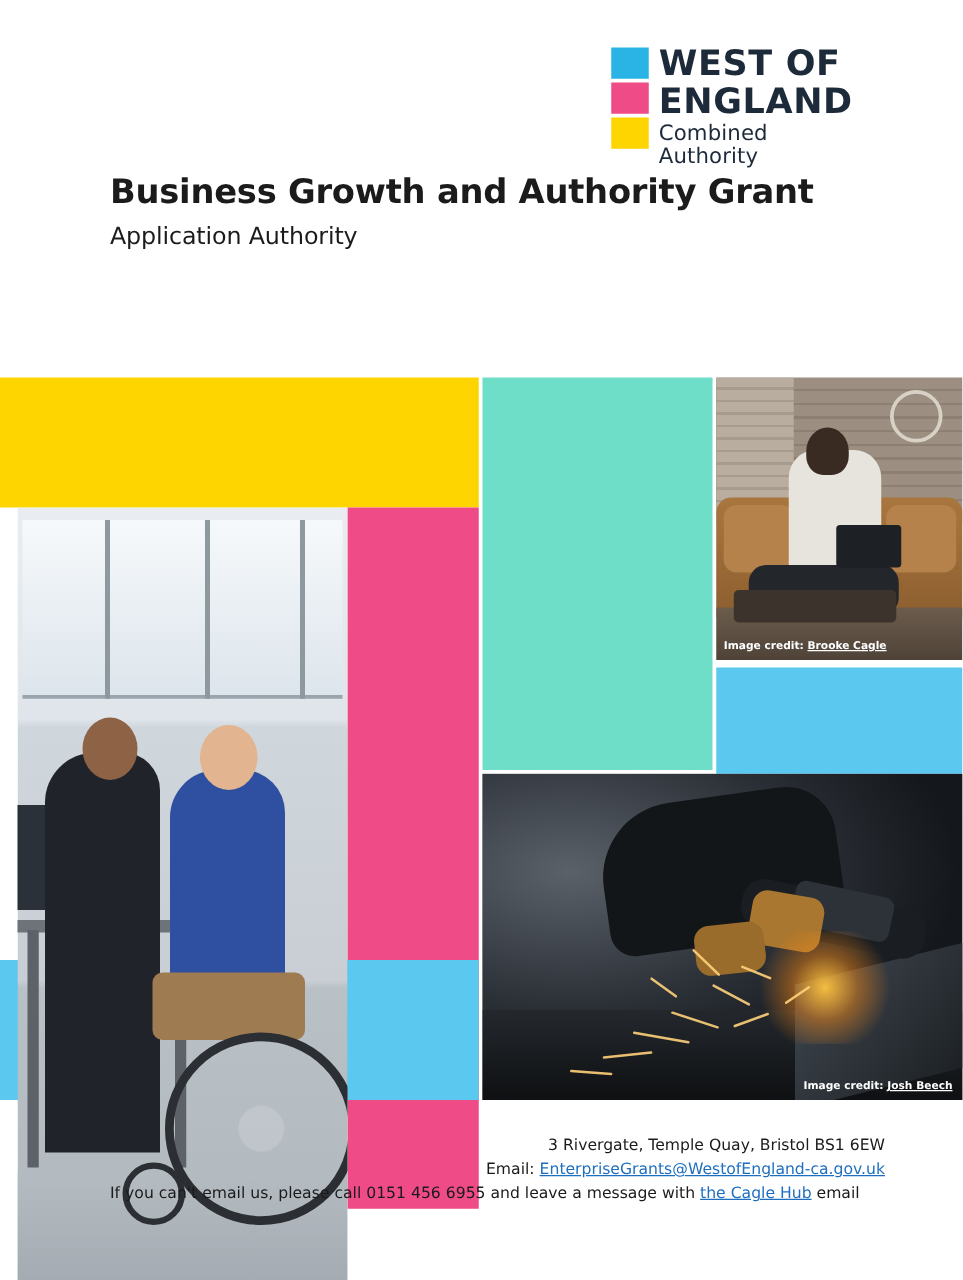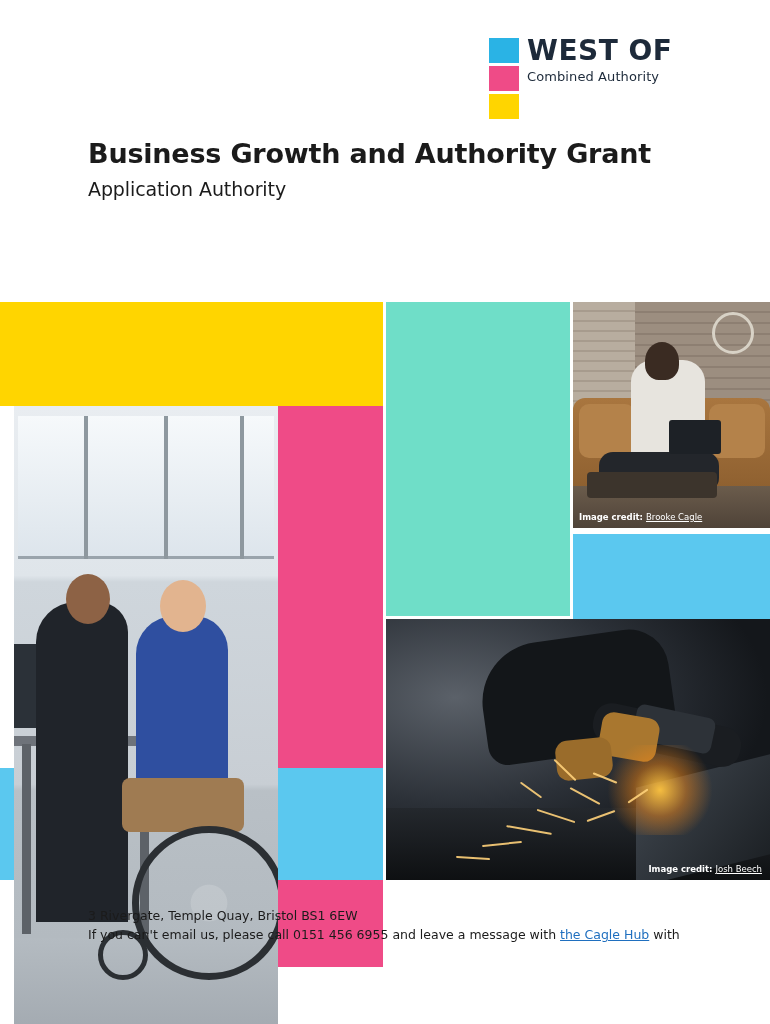--- a/index.html
+++ b/index.html
@@ -49,21 +49,21 @@
   .logo-line1, .logo-line2 {
     font-family: "DejaVu Sans", sans-serif;
     font-weight: bold;
     font-size: 28px;
     line-height: 30px;
     color: #1d2a3a;
     letter-spacing: 0.5px;
   }
   .logo-line3 {
     font-family: "DejaVu Sans", sans-serif;
-    font-size: 13px;
+    font-size: 17px;
     color: #1d2a3a;
     line-height: 18px;
     margin-top: 2px;
     letter-spacing: 0.1px;
   }
 
   
   .doc-title {
     position: absolute;
     left: 88px;
@@ -111,21 +111,21 @@
 
   .credit {
     position: absolute;
     left: 6px;
     bottom: 6px;
     font-size: 8.5px;
     color: #ffffff;
     font-weight: bold;
     white-space: nowrap;
   }
-  .credit .u { text-decoration: underline; font-weight: normal; }
+  .credit .u { text-decoration: underline; font-weight: bold; }
   .credit.right { left: auto; right: 8px; }
 
   
   
   .art-office {
     position: absolute; inset: 0;
     background:
       linear-gradient(180deg, #e9edf1 0%, #dfe5ea 26%, #cfd6dc 27%, #c8ced4 58%, #b9c0c6 59%, #aeb5bb 100%);
   }
   .art-office .window {
@@ -283,34 +283,35 @@
     top: 906px;
     width: 620px;
     font-size: 12.5px;
     line-height: 19px;
     color: #1b1b1b;
   }
   .footer a, .footer .link {
     color: #1f6fbf;
     text-decoration: underline;
   }
-  .footer .line { white-space: nowrap; }
+  .footer .line { white-space: nowrap; text-align: right; }
   .footer .wrapline { white-space: normal; }
 </style>
 </head>
 <body>
 
 <div class="logo">
   <div class="logo-swatches">
     <div class="sw sw1"></div>
     <div class="sw sw2"></div>
     <div class="sw sw3"></div>
   </div>
   <div class="logo-text">
     <div class="logo-line1">WEST OF</div>
+    <div class="logo-line2">ENGLAND</div>
     <div class="logo-line3">Combined Authority</div>
   </div>
 </div>
 
 <div class="doc-title">Business Growth and Authority Grant</div>
 <div class="doc-subtitle">Application Authority</div>
 
 <div class="collage">
 
   <div class="block b-yellow"></div>
@@ -386,16 +387,20 @@
     </div>
     <div class="credit right">
       <span>Image credit:</span>
       <span class="u">Josh Beech</span>
     </div>
   </div>
 </div>
 
 <div class="footer">
   <div class="line">3 Rivergate, Temple Quay, Bristol BS1 6EW</div>
+  <div class="line">
+    <span>Email:</span>
+    <a class="link" href="#">EnterpriseGrants@WestofEngland-ca.gov.uk</a>
+  </div>
   <div class="wrapline">
-    <span>If you can't email us, please call 0151 456 6955 and leave a message with </span><a class="link" href="#">the Cagle Hub</a><span> with</span>
+    <span>If you can't email us, please call 0151 456 6955 and leave a message with </span><a class="link" href="#">the Cagle Hub</a><span> email</span>
   </div>
 </div>
 
 </body></html>

